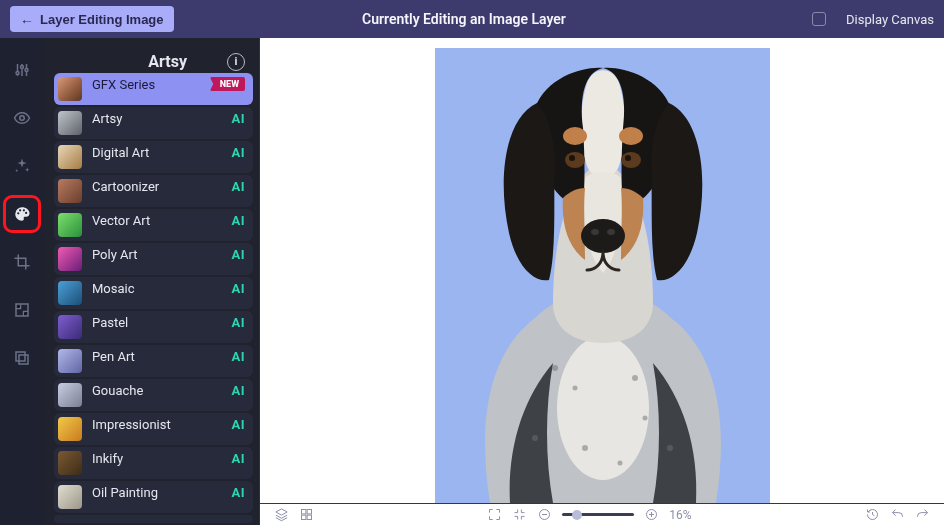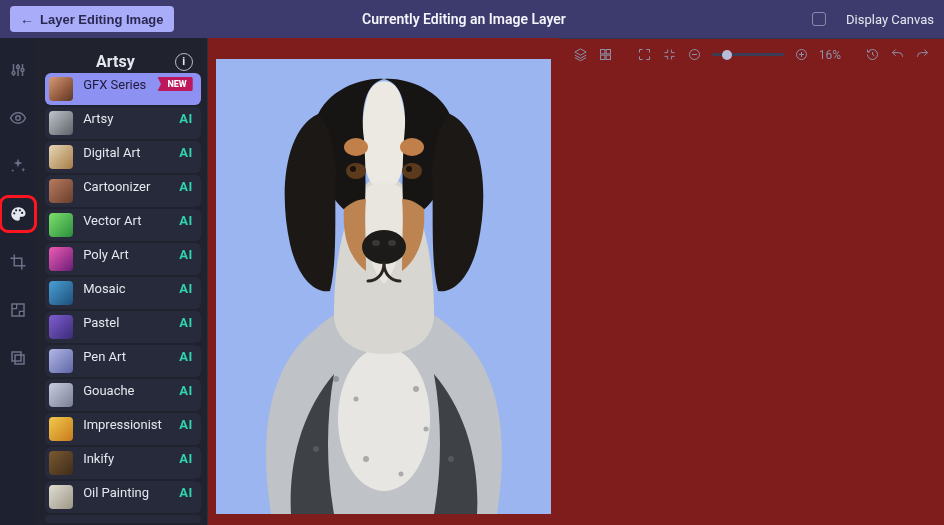--- a/index.html
+++ b/index.html
@@ -152,23 +152,23 @@
     padding-left: 10px;
   }
   .badge-ai {
     color: #2fd4b0;
     font-size: 13px;
     font-weight: 700;
     letter-spacing: 0.5px;
   }
   .canvas-area {
     flex: 1;
-    background: #7f1d1d;
-    display: flex;
-    flex-direction: row;
+    background: #ffffff;
+    display: flex;
+    flex-direction: column;
   }
   .canvas-view {
     flex: 1;
     display: flex;
     align-items: center;
     justify-content: center;
     padding: 10px 8px 0 8px;
   }
   .image-frame {
     width: 335px; height: 455px;

